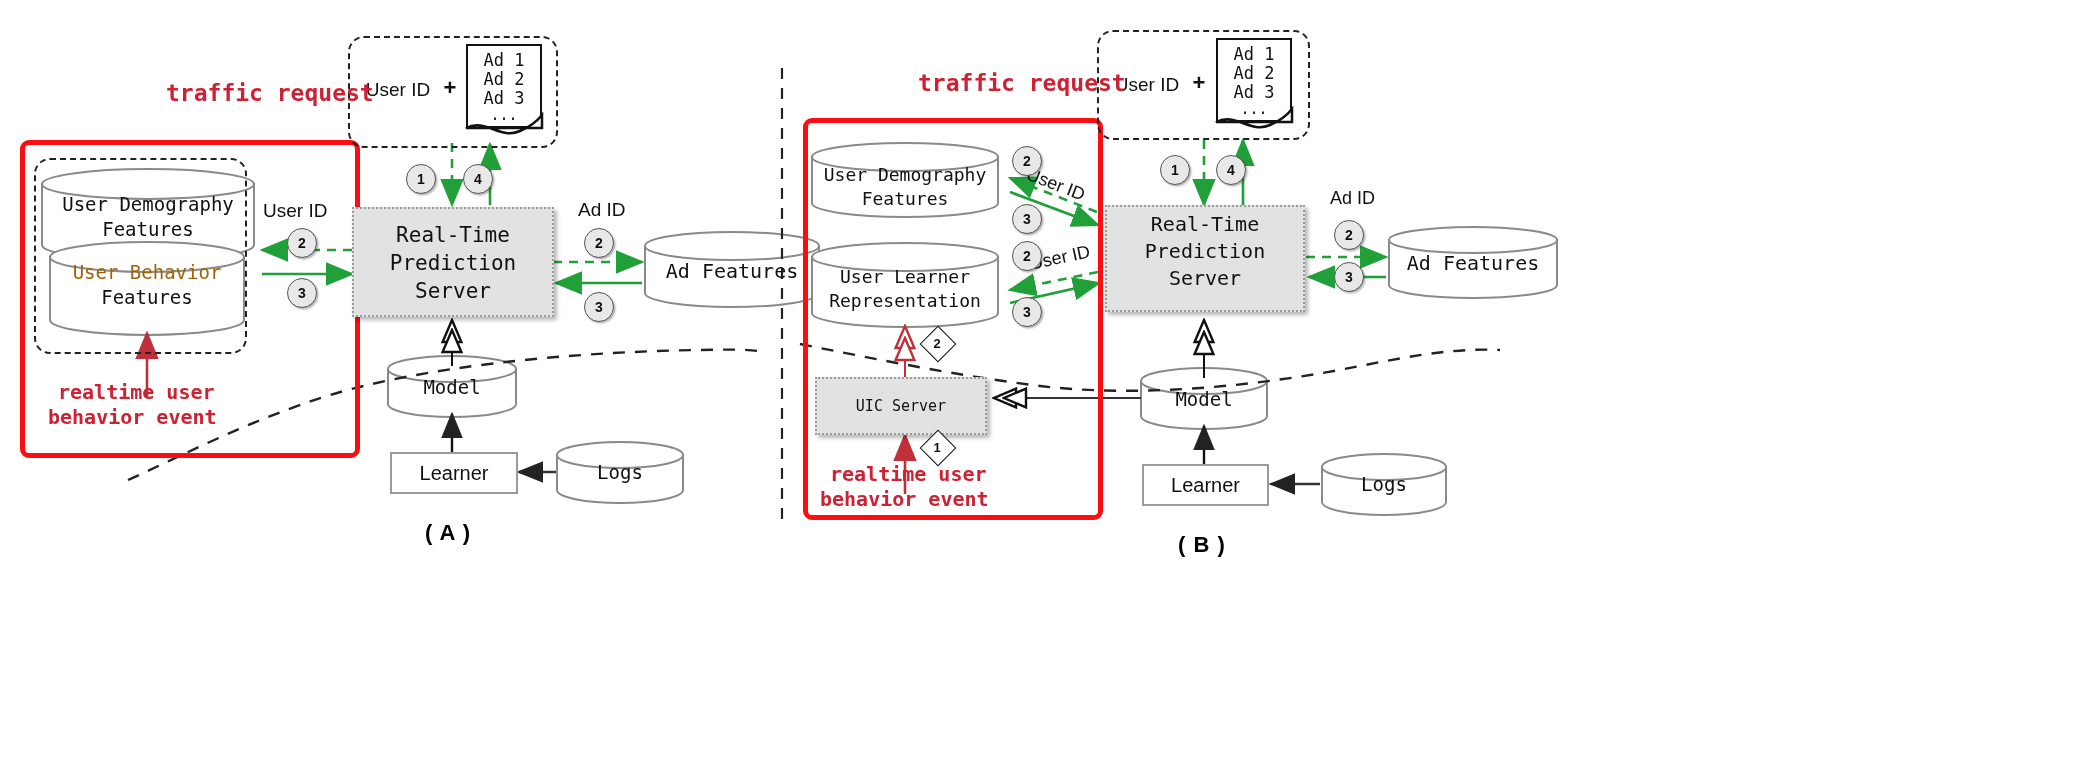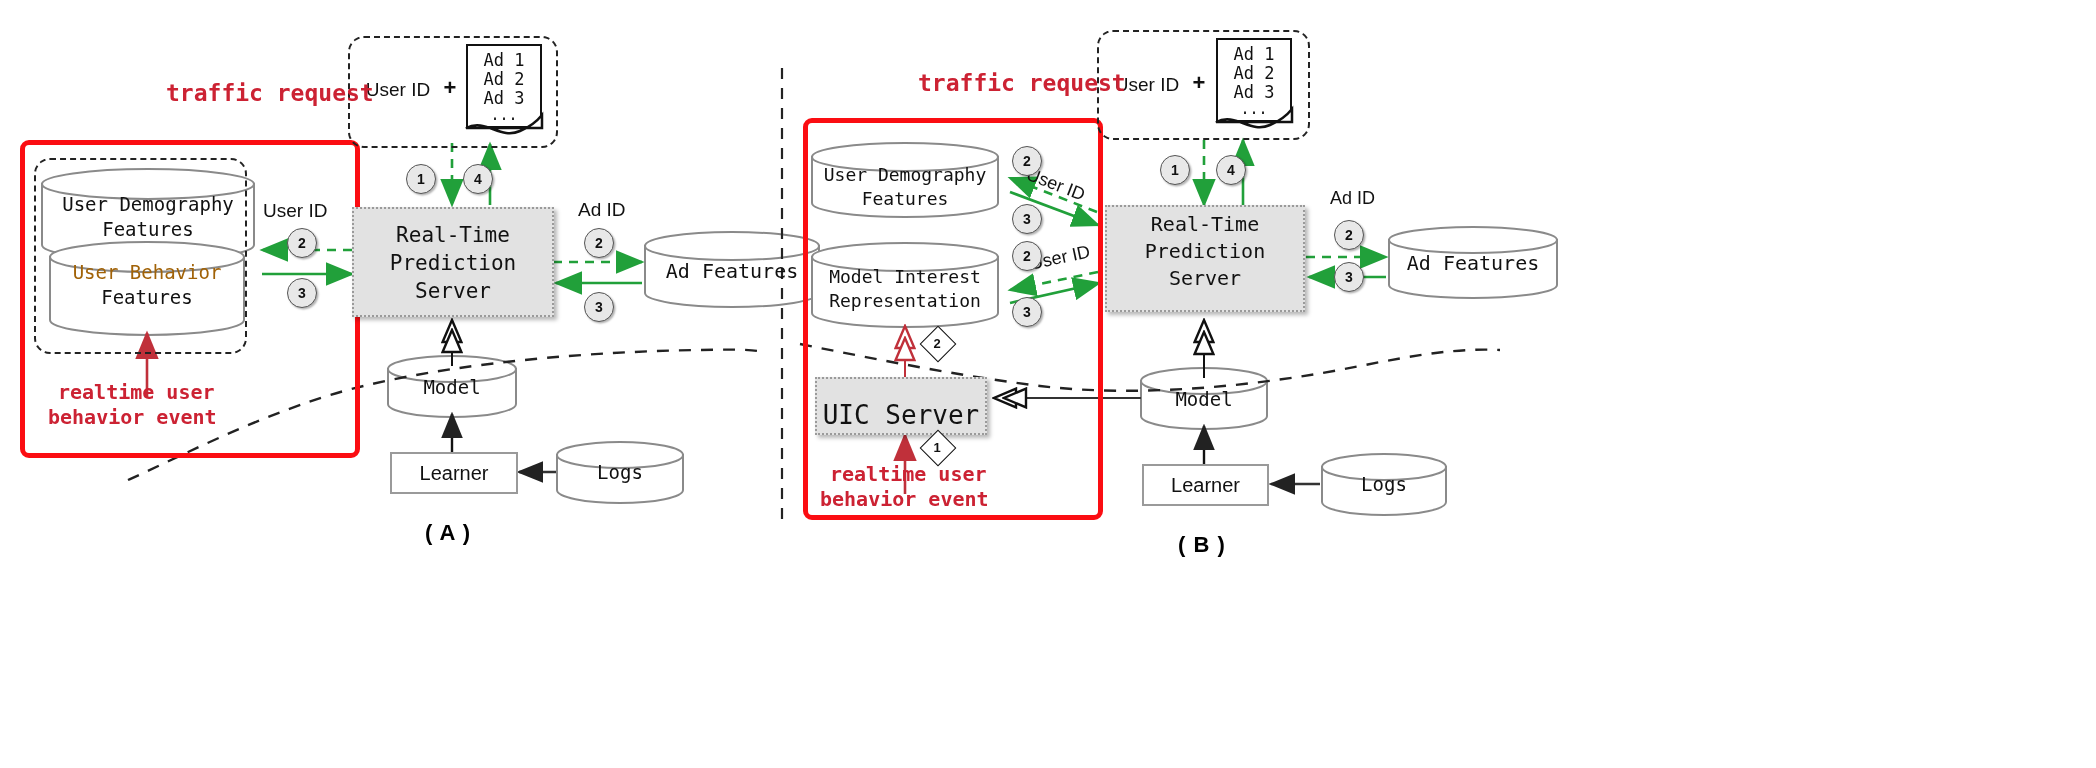--- a/index.html
+++ b/index.html
@@ -229,28 +229,28 @@
 
   <div class="txt-red" style="position:absolute;left:918px;top:70px;font-size:23px;">traffic request</div>
 
   <div class="greybox" style="left:1105px;top:205px;width:200px;height:107px;"></div>
   <div class="node mono" style="left:1105px;top:211px;width:200px;height:26px;font-size:20px;color:#111;">Real-Time</div>
   <div class="node mono" style="left:1105px;top:238px;width:200px;height:26px;font-size:20px;color:#111;">Prediction</div>
   <div class="node mono" style="left:1105px;top:265px;width:200px;height:26px;font-size:20px;color:#111;">Server</div>
 
   <div class="node mono" style="left:812px;top:162px;width:186px;height:24px;font-size:18px;color:#111;">User Demography</div>
   <div class="node mono" style="left:812px;top:186px;width:186px;height:24px;font-size:18px;color:#111;">Features</div>
-  <div class="node mono" style="left:812px;top:264px;width:186px;height:24px;font-size:18px;color:#111;">Model Interest</div>
+  <div class="node mono" style="left:812px;top:264px;width:186px;height:24px;font-size:18px;color:#111;">User Learner</div>
   <div class="node mono" style="left:812px;top:288px;width:186px;height:24px;font-size:18px;color:#111;">Representation</div>
   <div class="node mono" style="left:1389px;top:250px;width:168px;height:26px;font-size:20px;color:#111;">Ad Features</div>
   <div class="node mono" style="left:1141px;top:387px;width:126px;height:24px;font-size:19px;color:#111;">Model</div>
   <div class="node mono" style="left:1322px;top:472px;width:124px;height:24px;font-size:19px;color:#111;">Logs</div>
 
   <div class="greybox" style="left:815px;top:377px;width:172px;height:58px;"></div>
-  <div class="node mono" style="left:815px;top:377px;width:172px;height:58px;font-size:26px;color:#111;margin-top:9px;">UIC Server</div>
+  <div class="node mono" style="left:815px;top:377px;width:172px;height:58px;font-size:15px;color:#111;">UIC Server</div>
 
   <div class="whitebox" style="left:1142px;top:464px;width:127px;height:42px;"></div>
   <div class="node sans" style="left:1142px;top:464px;width:127px;height:42px;font-size:20px;color:#111;">Learner</div>
 
   <div class="rot-lab" style="left:1031px;top:164px;font-size:18px;transform:rotate(21deg);transform-origin:left top;">User ID</div>
   <div class="rot-lab" style="left:1028px;top:254px;font-size:18px;transform:rotate(-12deg);transform-origin:left top;">User ID</div>
   <div class="small-lab" style="left:1330px;top:188px;font-size:18px;">Ad ID</div>
 
   <div class="num" style="left:1160px;top:155px;">1</div>
   <div class="num" style="left:1216px;top:155px;">4</div>

